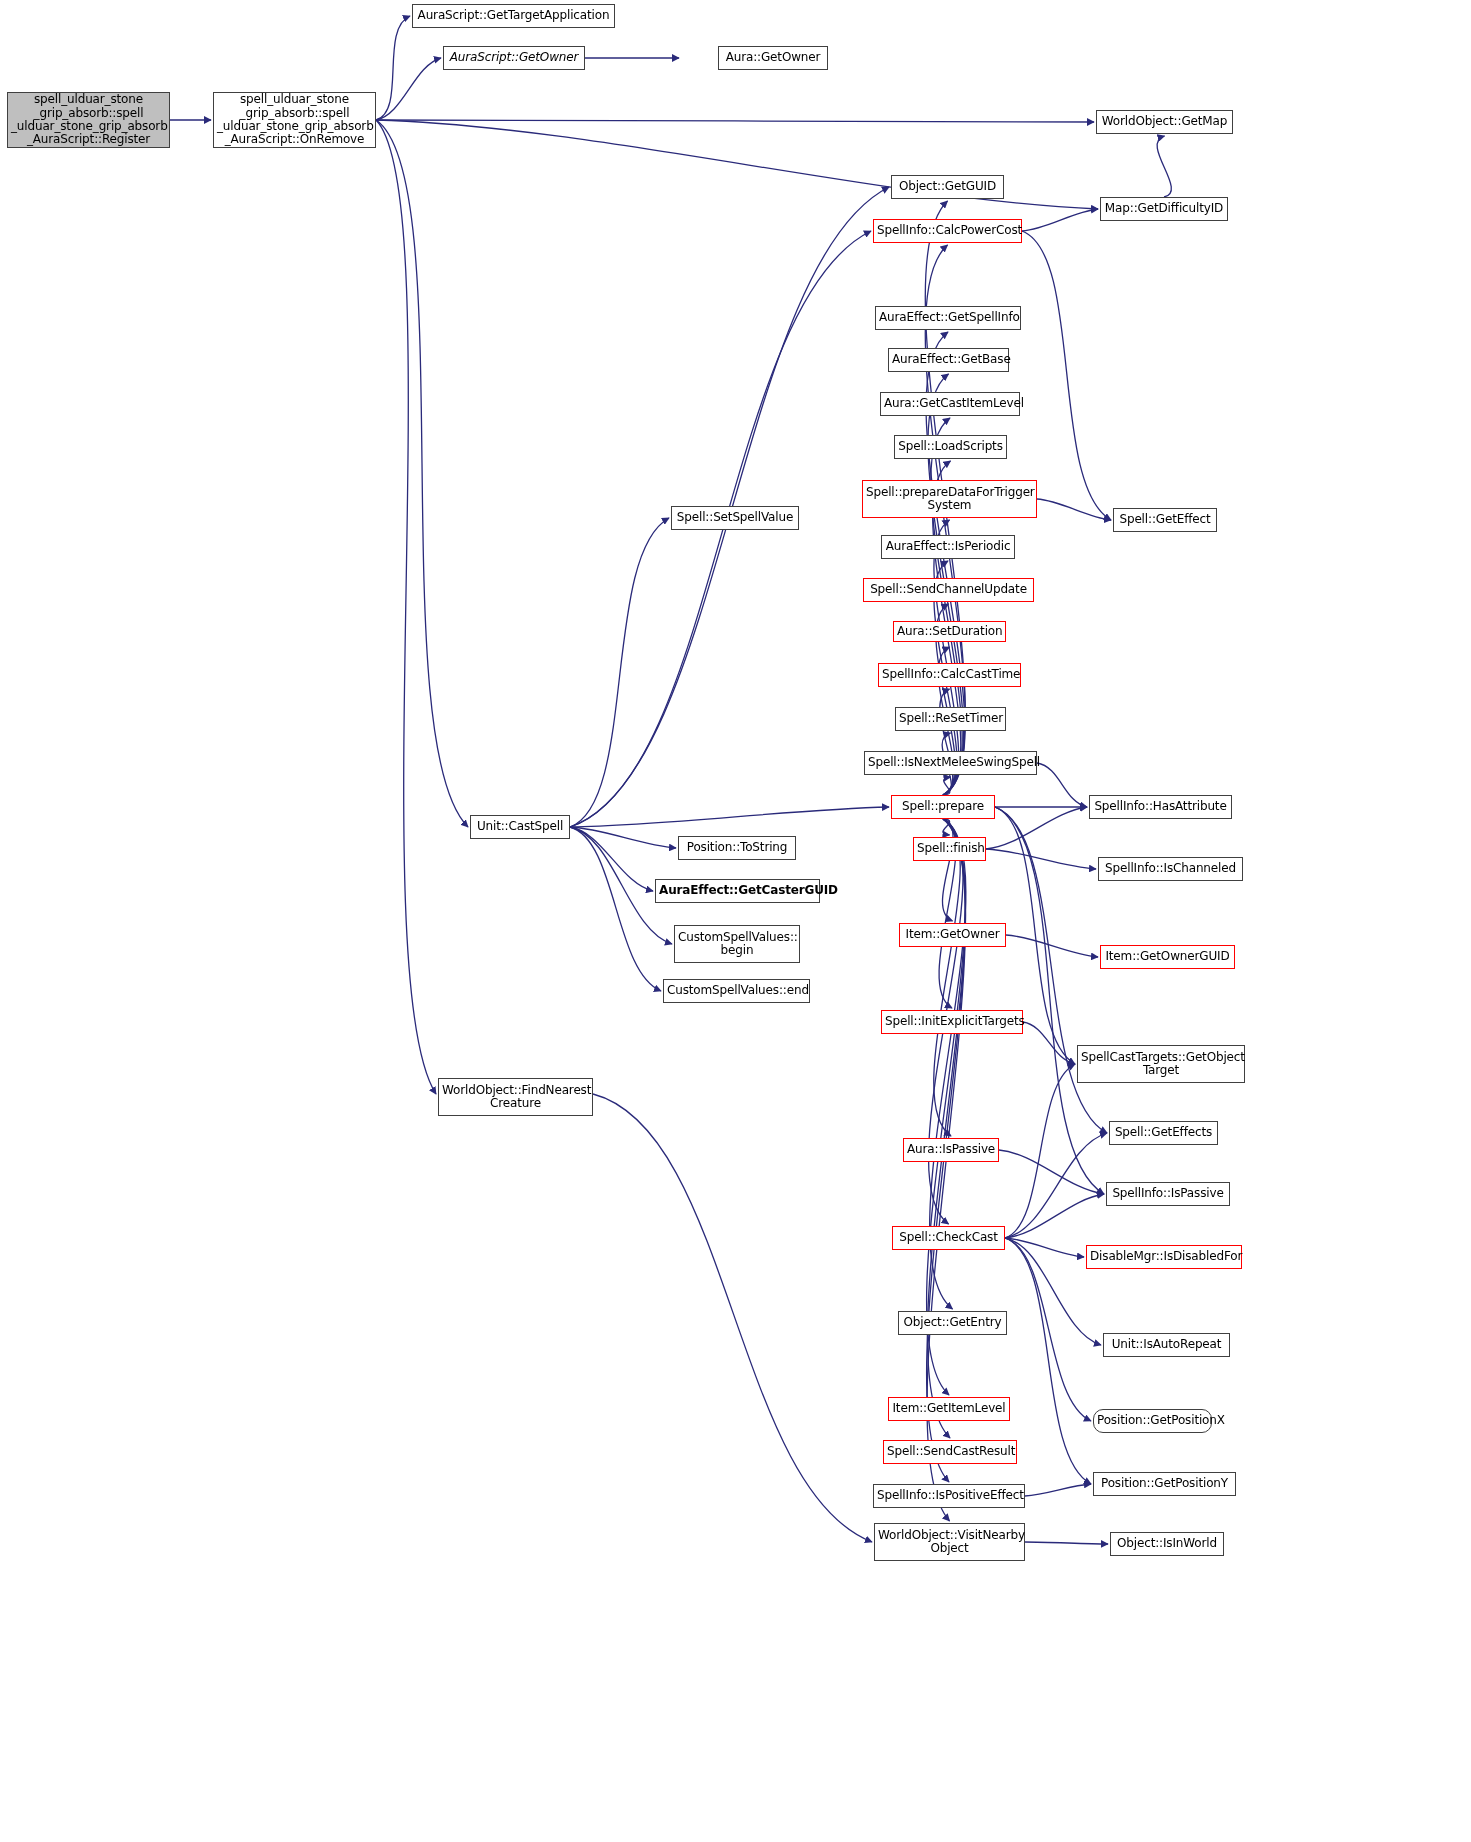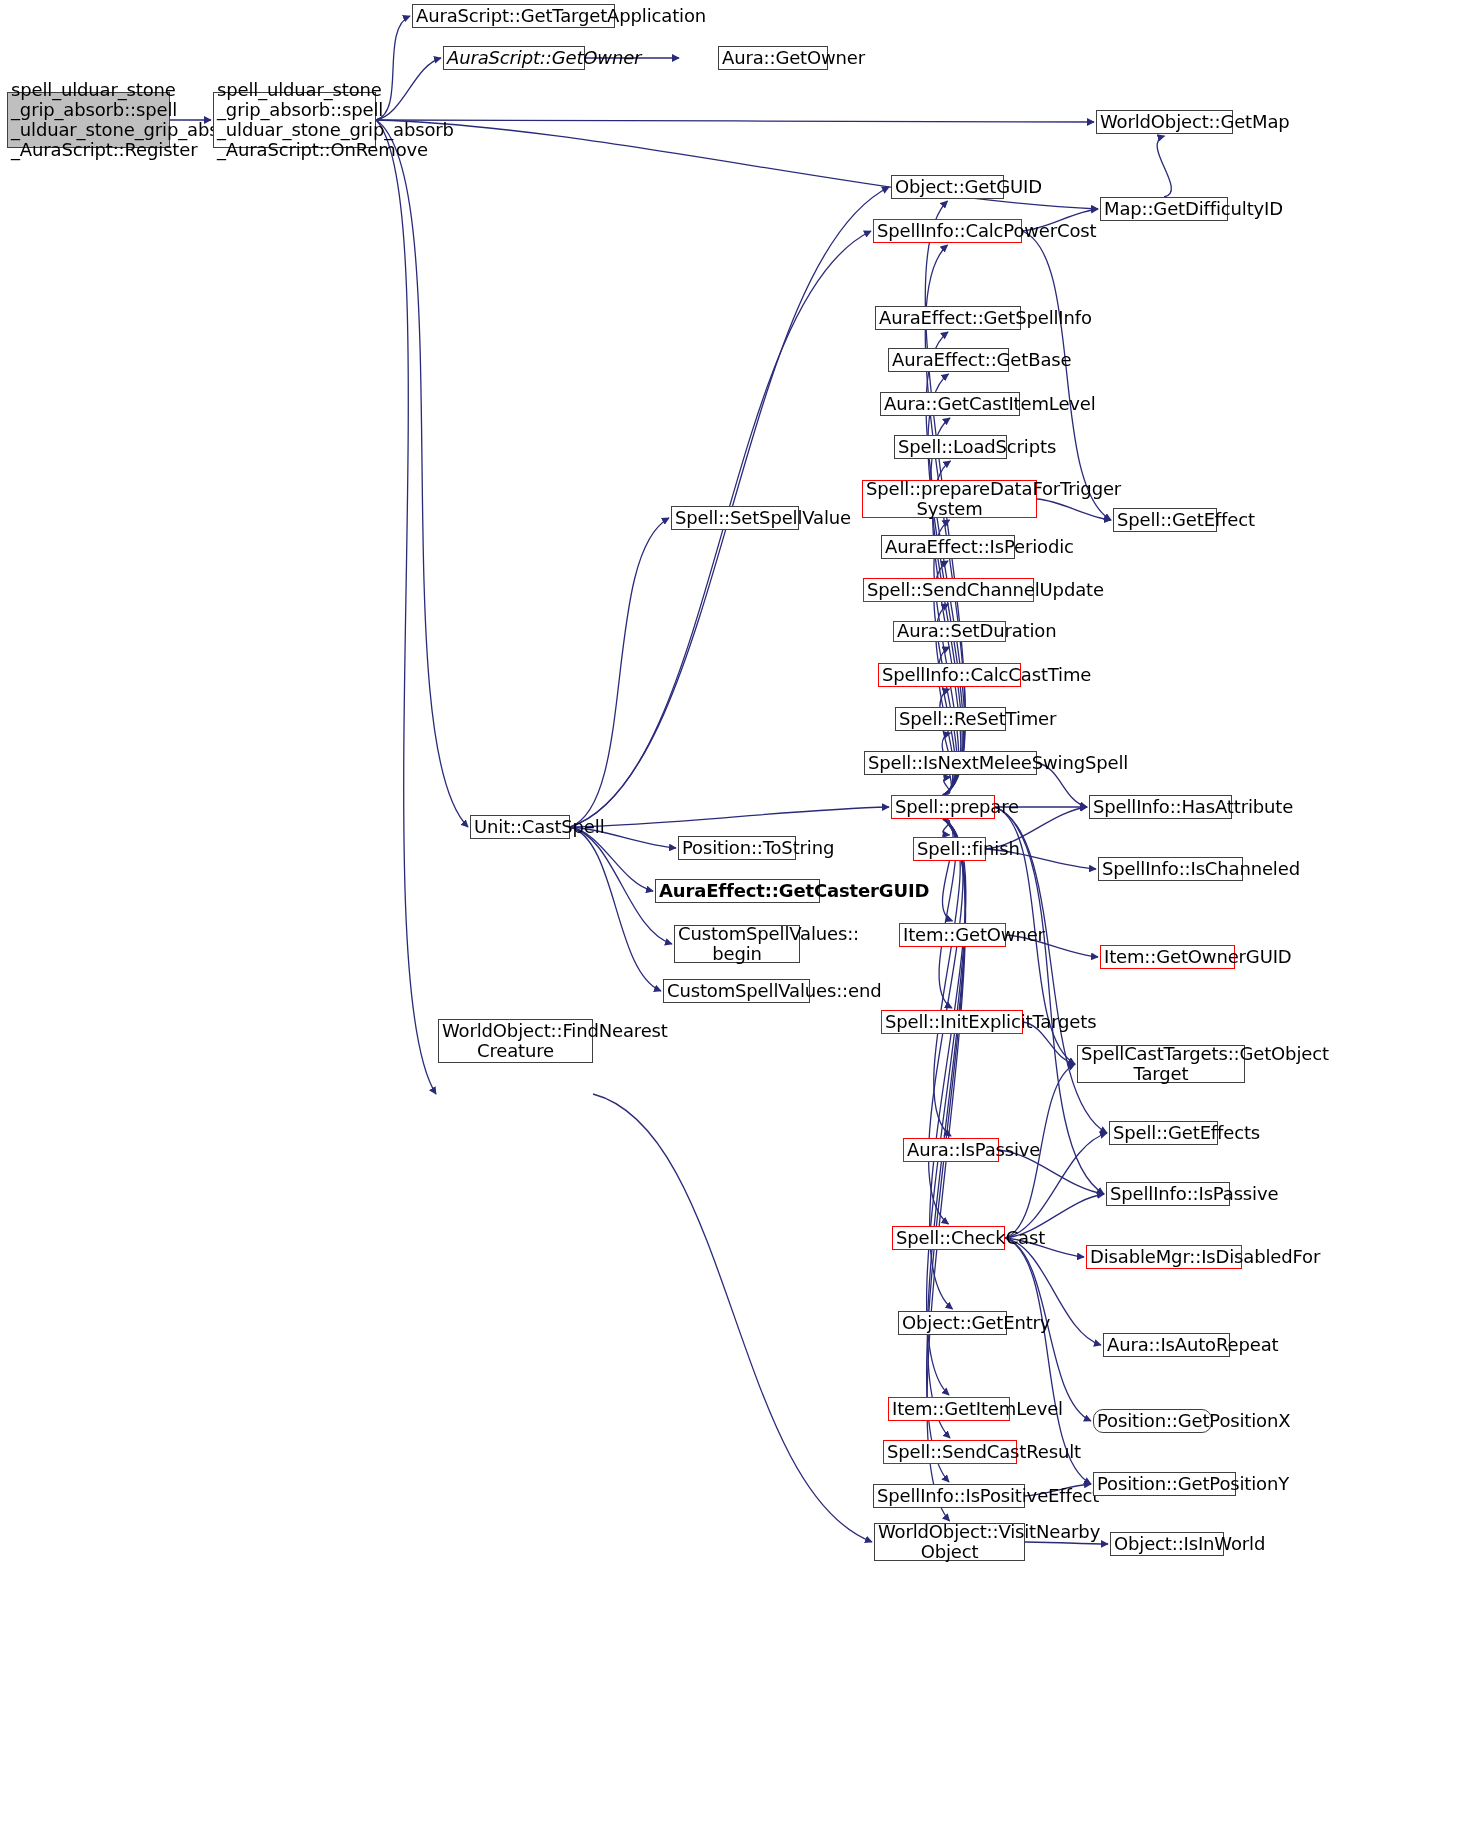--- a/index.html
+++ b/index.html
@@ -26,21 +26,21 @@
   .node {
     position: absolute;
     box-sizing: border-box;
     display: flex;
     align-items: center;
     justify-content: center;
     text-align: center;
     background: #ffffff;
     border: 1px solid #404040;
     color: #000000;
-    font-size: 18px;
+    font-size: 12px;
     line-height: 1.12;
     letter-spacing: -0.15px;
     white-space: pre-line;
     padding: 0 3px;
     z-index: 5;
   }
   .node.red {
     border-color: #ff0000;
   }
   .node.root {
@@ -171,24 +171,24 @@
     <div class="node red" style="left: 1100px; top: 945px; width: 135px; height: 24px;"><span class="lbl">Item::GetOwnerGUID</span></div>
     <div class="node red" style="left: 881px; top: 1010px; width: 142px; height: 24px;"><span class="lbl">Spell::InitExplicitTargets</span></div>
     <div class="node" style="left: 1077px; top: 1045px; width: 168px; height: 38px;"><span class="lbl">SpellCastTargets::GetObject
 Target</span></div>
     <div class="node" style="left: 1109px; top: 1121px; width: 109px; height: 24px;"><span class="lbl">Spell::GetEffects</span></div>
     <div class="node red" style="left: 903px; top: 1138px; width: 96px; height: 24px;"><span class="lbl">Aura::IsPassive</span></div>
     <div class="node" style="left: 1106px; top: 1182px; width: 124px; height: 24px;"><span class="lbl">SpellInfo::IsPassive</span></div>
     <div class="node red" style="left: 892px; top: 1226px; width: 113px; height: 24px;"><span class="lbl">Spell::CheckCast</span></div>
     <div class="node red" style="left: 1086px; top: 1245px; width: 156px; height: 24px;"><span class="lbl">DisableMgr::IsDisabledFor</span></div>
     <div class="node" style="left: 898px; top: 1311px; width: 109px; height: 24px;"><span class="lbl">Object::GetEntry</span></div>
-    <div class="node" style="left: 1103px; top: 1333px; width: 127px; height: 24px;"><span class="lbl">Aura::IsAutoRepeat</span></div>
+    <div class="node" style="left: 1103px; top: 1333px; width: 127px; height: 24px;"><span class="lbl">Unit::IsAutoRepeat</span></div>
     <div class="node red" style="left: 888px; top: 1397px; width: 122px; height: 24px;"><span class="lbl">Item::GetItemLevel</span></div>
     <div class="node" style="left: 1093px; top: 1409px; width: 119px; height: 24px; border-radius: 10px;"><span class="lbl">Position::GetPositionX</span></div>
     <div class="node red" style="left: 883px; top: 1440px; width: 134px; height: 24px;"><span class="lbl">Spell::SendCastResult</span></div>
     <div class="node" style="left: 873px; top: 1484px; width: 152px; height: 24px;"><span class="lbl">SpellInfo::IsPositiveEffect</span></div>
     <div class="node" style="left: 1093px; top: 1472px; width: 143px; height: 24px;"><span class="lbl">Position::GetPositionY</span></div>
     <div class="node" style="left: 874px; top: 1523px; width: 151px; height: 38px;"><span class="lbl">WorldObject::VisitNearby
 Object</span></div>
     <div class="node" style="left: 1110px; top: 1532px; width: 114px; height: 24px;"><span class="lbl">Object::IsInWorld</span></div>
-    <div class="node" style="left: 438px; top: 1019px; width: 155px; height: 44px;"><span class="lbl">WorldObject::FindNearest
+    <div class="node" style="left: 438px; top: 1078px; width: 155px; height: 38px;"><span class="lbl">WorldObject::FindNearest
 Creature</span></div>
   </div>
 
 </body></html>

